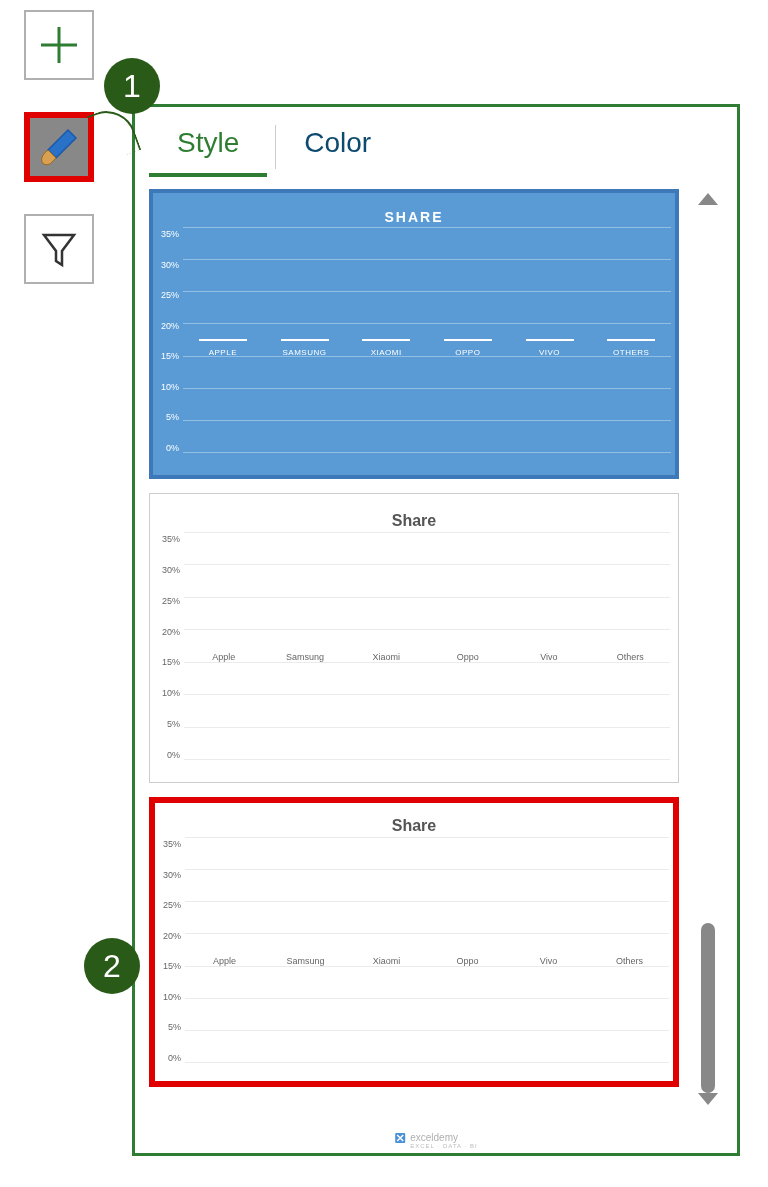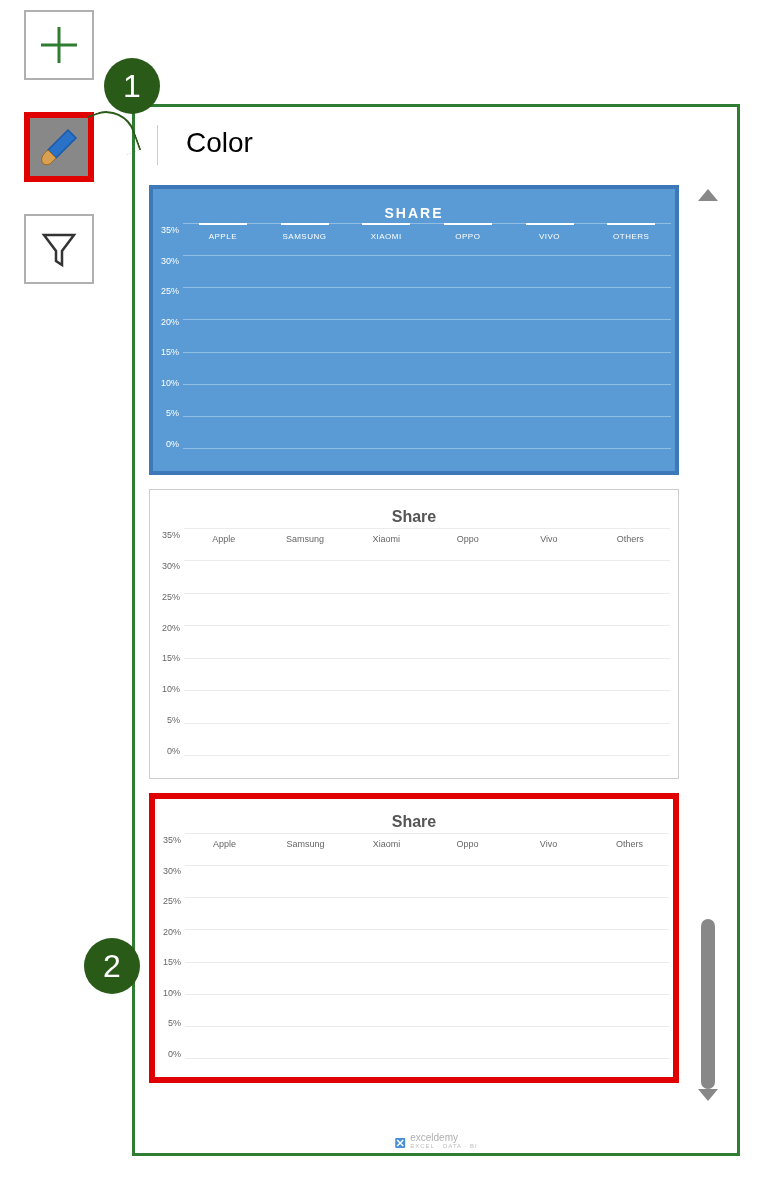--- a/index.html
+++ b/index.html
@@ -70,21 +70,21 @@
     height: 1052px;
     background: #fff;
     border: 3px solid #2e7d32;
     padding: 10px 14px 14px 14px;
   }
   
   .tabs { display: flex; gap: 0; border-bottom: none; margin-bottom: 12px; }
   .tab {
     padding: 10px 28px 14px 28px;
     font-size: 28px;
-    color: #000000;
+    color: #0c4a6e;
     cursor: pointer;
     position: relative;
   }
   .tab.active { color: #2e7d32; border-bottom: 4px solid #2e7d32; }
   .tab-sep { width: 1px; background: #ccc; margin: 8px 0 8px 8px; }
   
   .styles-list {
     position: relative;
     height: 920px;
     overflow: hidden;
@@ -160,21 +160,21 @@
     padding-bottom: 18px;
     padding-top: 2px;
     width: 26px;
     text-align: right;
   }
   .y-axis.white { color: #fff; }
   
   .plot-area {
     flex: 1;
     display: flex;
-    align-items: flex-start;
+    align-items: center;
     position: relative;
     padding-bottom: 18px;
     gap: 18px;
     padding-left: 8px;
     padding-right: 8px;
   }
   .gridlines { position: absolute; left: 0; right: 0; top: 0; bottom: 18px; display: flex; flex-direction: column; justify-content: space-between; }
   .gridlines div { height: 1px; background: rgba(0,0,0,0.08); }
   .gridlines.white div { background: rgba(255,255,255,0.35); }
   
@@ -200,21 +200,21 @@
   .x-label.caps { text-transform: uppercase; font-size: 8px; }
   
   .watermark {
     position: absolute;
     left: 50%;
     bottom: 4px;
     transform: translateX(-50%);
     font-size: 10px;
     color: rgba(120,120,120,0.6);
     display: flex;
-    align-items: flex-end;
+    align-items: flex-start;
     gap: 4px;
     z-index: 10;
   }
   .watermark-sub {
     font-size: 6px;
     letter-spacing: 1px;
     text-align: center;
     color: rgba(120,120,120,0.5);
   }
 </style>
@@ -241,20 +241,21 @@
   </svg>
 </div>
 
 <div class="connector"></div>
 
 <div class="badge badge-1">1</div>
 <div class="badge badge-2">2</div>
 
 <div class="styles-panel">
   <div class="tabs">
+    <div class="tab active">Style</div>
     <div class="tab-sep"></div>
     <div class="tab">Color</div>
   </div>
 
   <div class="styles-list">
 
     <div class="style-option blue-bg">
       <div class="chart-title white">SHARE</div>
       <div class="mini-chart">
         <div class="y-axis white">

